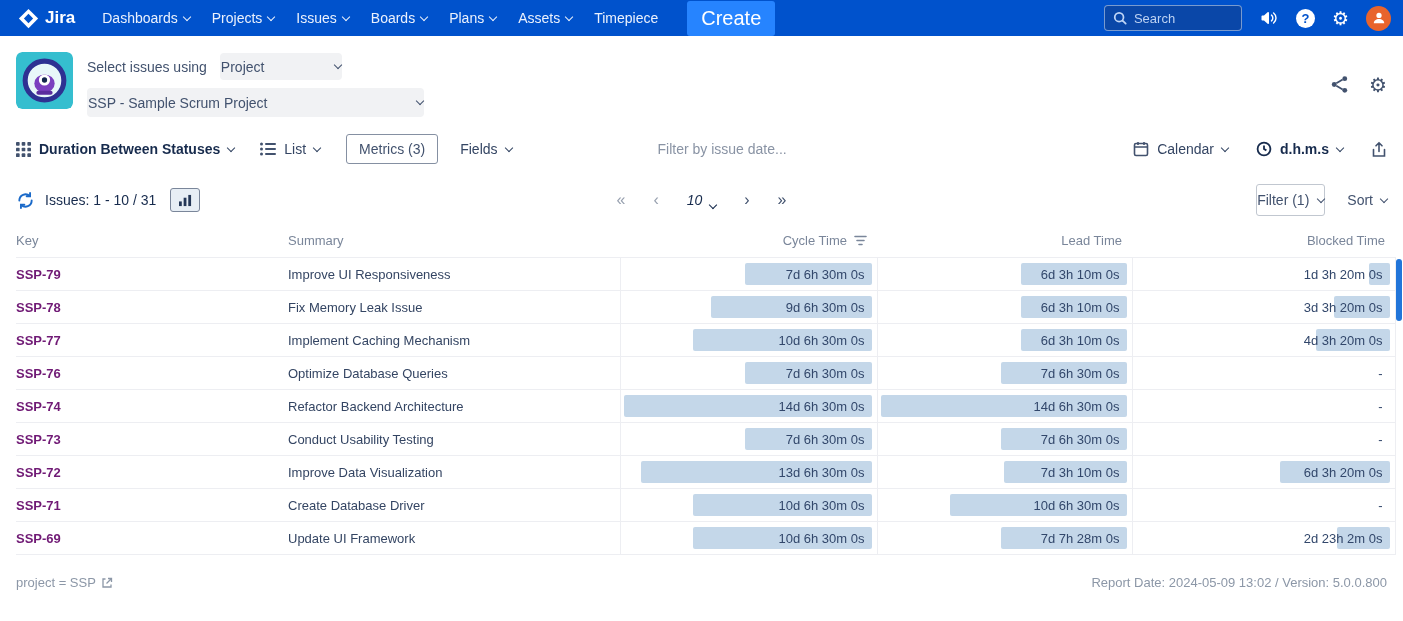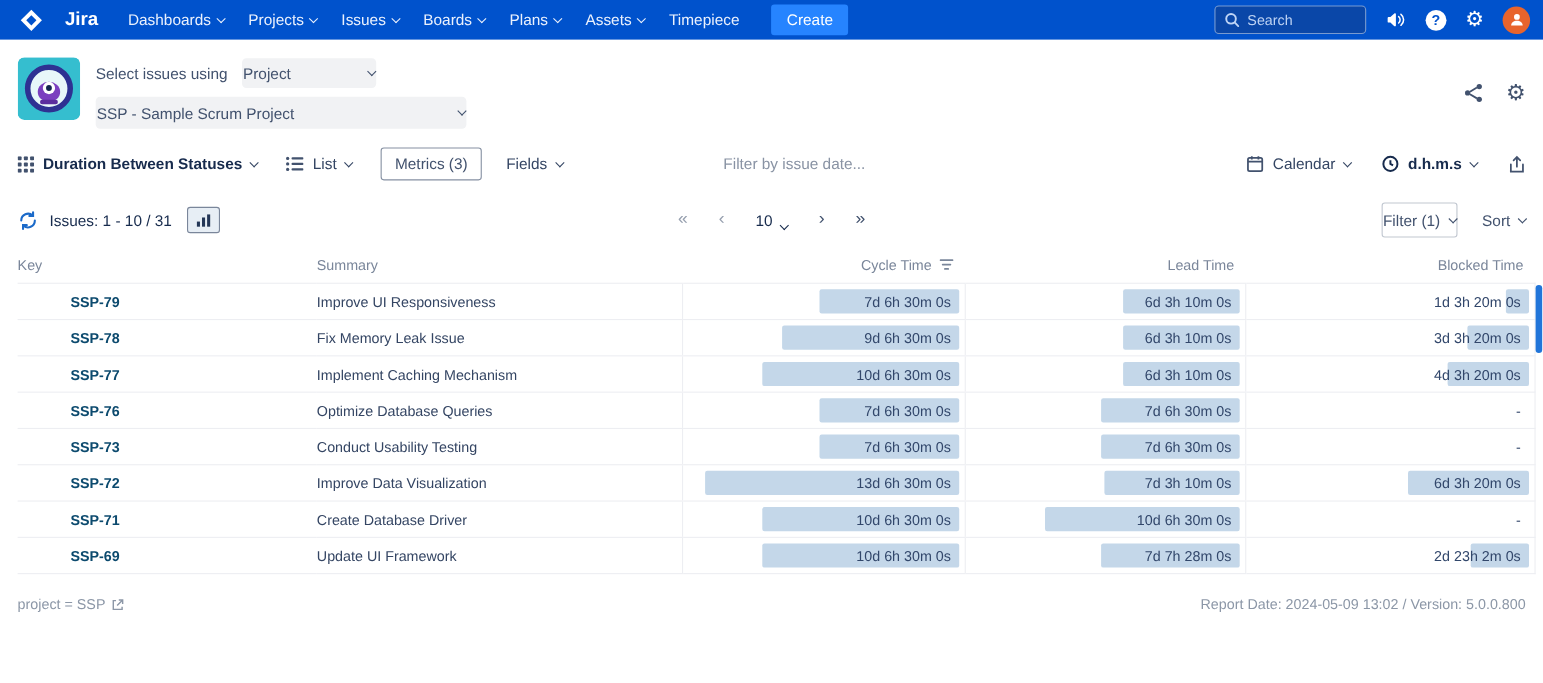--- a/index.html
+++ b/index.html
@@ -2,30 +2,30 @@
 <html><head>
 <meta charset="utf-8">
 <style>
   * { box-sizing: border-box; margin: 0; padding: 0; }
   html,body { width:1403px; height:621px; overflow:hidden; background:#fff;
     font-family:"Liberation Sans", sans-serif; position:relative; }
 
   
   .navbar { height:36px; background:#0052CC; display:flex; align-items:center;
     padding:0 12px; color:#E9F0FC; }
-  .brand { display:flex; align-items:center; gap:20px; font-size:17px; font-weight:700;
+  .brand { display:flex; align-items:center; gap:6px; font-size:17px; font-weight:700;
     margin:0 16px 0 6px; color:#fff; cursor:pointer; }
   .nav-items { display:flex; align-items:center; }
   .nav-item { display:inline-flex; align-items:center; gap:6px; padding:0 11px;
     font-size:14px; font-weight:500; color:#EAF1FD; cursor:pointer; white-space:nowrap; }
   .chev { display:inline-block; width:6px; height:6px;
     border-right:1.7px solid currentColor; border-bottom:1.7px solid currentColor;
     transform:rotate(45deg); margin-top:-3px; }
   .create-btn { background:#2684FF; color:#fff; border:none; border-radius:3px;
-    font-size:14px; font-weight:500; padding:6px 14px; margin-left:18px; cursor:pointer;
+    font-size:20px; font-weight:500; padding:6px 14px; margin-left:18px; cursor:pointer;
     font-family:"Liberation Sans", sans-serif; }
   .nav-right { margin-left:auto; display:flex; align-items:center; gap:17px; }
   .search-box { display:flex; align-items:center; gap:7px; width:138px; height:26px;
     background:#0A47A8; border:1px solid rgba(255,255,255,.45); border-radius:4px; padding:0 8px; }
   .search-box input { background:transparent; border:none; outline:none; color:#fff;
     font-size:13px; width:130px; font-family:"Liberation Sans", sans-serif; }
   .search-box input::placeholder { color:#BDD2F3; }
   .nav-ico { display:flex; align-items:center; justify-content:center; cursor:pointer; }
   .help-ico { width:19px; height:19px; border-radius:50%; background:#fff; color:#0052CC;
     font-size:13px; font-weight:700; display:flex; align-items:center; justify-content:center; cursor:pointer; }
@@ -62,36 +62,36 @@
   .pager-row { display:flex; align-items:center; padding:0 16px; margin-top:18px; height:34px; position:relative; }
   .refresh-btn { cursor:pointer; display:flex; }
   .issues-count { margin-left:10px; font-size:14px; color:#172B4D; }
   .chart-btn { margin-left:14px; width:30px; height:24px; border:1px solid #7A869A;
     background:#E7EEF5; border-radius:3px; display:flex; align-items:center; justify-content:center; cursor:pointer; }
   .pager-center { position:absolute; left:50%; transform:translateX(-50%);
     display:flex; align-items:center; gap:28px; }
   .pg { font-size:16px; cursor:pointer; line-height:1; }
   .pg.dim { color:#97A0AF; }
   .pg.on  { color:#42526E; }
-  .pgsize { display:flex; align-items:flex-end; gap:8px; color:#172B4D; font-size:14px; cursor:pointer; }
+  .pgsize { display:flex; align-items:flex-end; gap:8px; color:#172B4D; font-size:14px; cursor:pointer;font-style:italic; }
   .pager-right { margin-left:auto; display:flex; align-items:center; gap:22px; }
   .filter-btn { display:flex; align-items:center; gap:9px; border:1px solid #C1C7D0; background:#fff;
     border-radius:3px; padding:7px 0; font-size:14px; color:#42526E; cursor:pointer;
     font-family:"Liberation Sans", sans-serif; }
   .sort-sel { display:flex; align-items:center; gap:8px; font-size:14px; color:#42526E; cursor:pointer; }
 
   
   table.issues { border-collapse:collapse; table-layout:fixed; width:1379px; margin:12px 8px 0 16px; }
   thead th { font-size:13px; color:#7A869A; font-weight:400; text-align:left;
     padding:4px 0 9px; }
   th.th-dur { text-align:right; }
   .th-flex { display:flex; align-items:center; justify-content:flex-end; gap:7px; padding-right:10px; }
   tbody td { height:32px; border-bottom:1px solid #EDEEF2; font-size:13px; vertical-align:middle; }
   tbody tr:first-child td { border-top:1px solid #EDEEF2; }
-  td.td-key a { color:#0c4a6e; font-weight:700; font-size:13px; text-decoration:none; cursor:pointer;margin-left:48px; }
+  td.td-key a { color:#701a75; font-weight:700; font-size:13px; text-decoration:none; cursor:pointer; }
   td.td-summary { color:#344563; }
   td.td-dur { border-left:1px solid #EDEEF2; padding:0; }
   td.td-dur.last { border-right:1px solid #EDEEF2; }
   .dur-cell { position:relative; height:32px; display:flex; align-items:center; justify-content:flex-end; }
   .bar { position:absolute; right:5px; top:5px; bottom:5px; background:#C4D7E9; border-radius:2px; }
   .dur-label { position:relative; font-size:13px; color:#32476B; padding-right:12px; z-index:1; }
 
   
   .page-footer { display:flex; justify-content:space-between; align-items:center;
     padding:0 16px; margin-top:20px; font-size:13px; color:#8C97A7; }
@@ -435,20 +435,41 @@
             <span class="dur-label">7d 6h 30m 0s</span>
           </div>
         </td>
     <td class="td-dur last">
           <div class="dur-cell">
             <span class="dur-label">-</span>
           </div>
         </td>
   </tr>
 
+  <tr>
+    <td class="td-key"><a>SSP-74</a></td>
+    <td class="td-summary"><span>Refactor Backend Architecture</span></td>
+    <td class="td-dur">
+          <div class="dur-cell">
+            <div class="bar" style="width: 96.7458%; background: rgb(196, 215, 233);"></div>
+            <span class="dur-label">14d 6h 30m 0s</span>
+          </div>
+        </td>
+    <td class="td-dur">
+          <div class="dur-cell">
+            <div class="bar" style="width: 96.7458%; background: rgb(196, 215, 233);"></div>
+            <span class="dur-label">14d 6h 30m 0s</span>
+          </div>
+        </td>
+    <td class="td-dur last">
+          <div class="dur-cell">
+            <span class="dur-label">-</span>
+          </div>
+        </td>
+  </tr>
 
   <tr>
     <td class="td-key"><a>SSP-73</a></td>
     <td class="td-summary"><span>Conduct Usability Testing</span></td>
     <td class="td-dur">
           <div class="dur-cell">
             <div class="bar" style="width: 49.2881%; background: rgb(196, 215, 233);"></div>
             <span class="dur-label">7d 6h 30m 0s</span>
           </div>
         </td>

